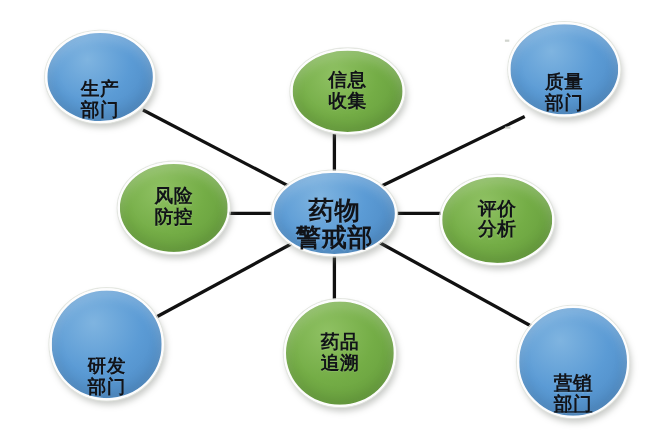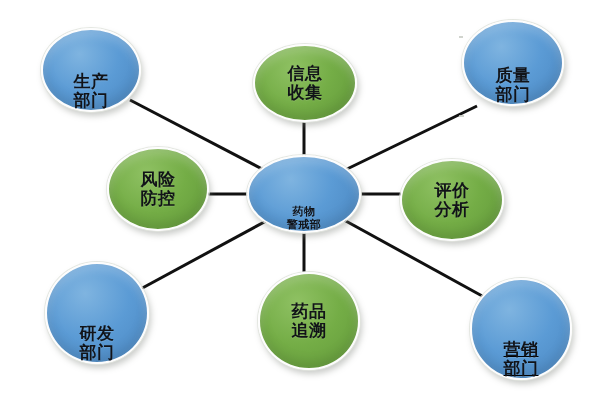--- a/index.html
+++ b/index.html
@@ -52,21 +52,21 @@
     color: #111318;
     font-weight: bold;
     line-height: 1.12;
     letter-spacing: 0.5px;
     font-size: 17px;
     text-shadow: 0 1px 0 rgba(255,255,255,0.10);
     white-space: pre-line;
     pointer-events: none;
   }
   .node.center .node-label {
-    font-size: 11px;
+    font-size: 23px;
   }
   .speck {
     position: absolute;
     z-index: 3;
     background: #c9cdc6;
     opacity: 0.85;
   }
 </style>
 </head>
 <body>
@@ -86,21 +86,21 @@
 
   <div id="node-layer">
       <div class="node blue center" style="left: 247px; top: 155px; width: 114px; height: 78px;">
         <span class="node-label">药物
 警戒部</span>
       </div>
       <div class="node blue" style="left: 41px; top: 28px; width: 100px; height: 84px;">
         <span class="node-label">生产
 部门</span>
       </div>
-      <div class="node green" style="left: 253px; top: 44px; width: 104px; height: 78px;">
+      <div class="node green" style="left: 264px; top: 44px; width: 104px; height: 78px;">
         <span class="node-label">信息
 收集</span>
       </div>
       <div class="node blue" style="left: 462px; top: 20px; width: 102px; height: 86px;">
         <span class="node-label">质量
 部门</span>
       </div>
       <div class="node green" style="left: 107px; top: 147px; width: 102px; height: 84px;">
         <span class="node-label">风险
 防控</span>

